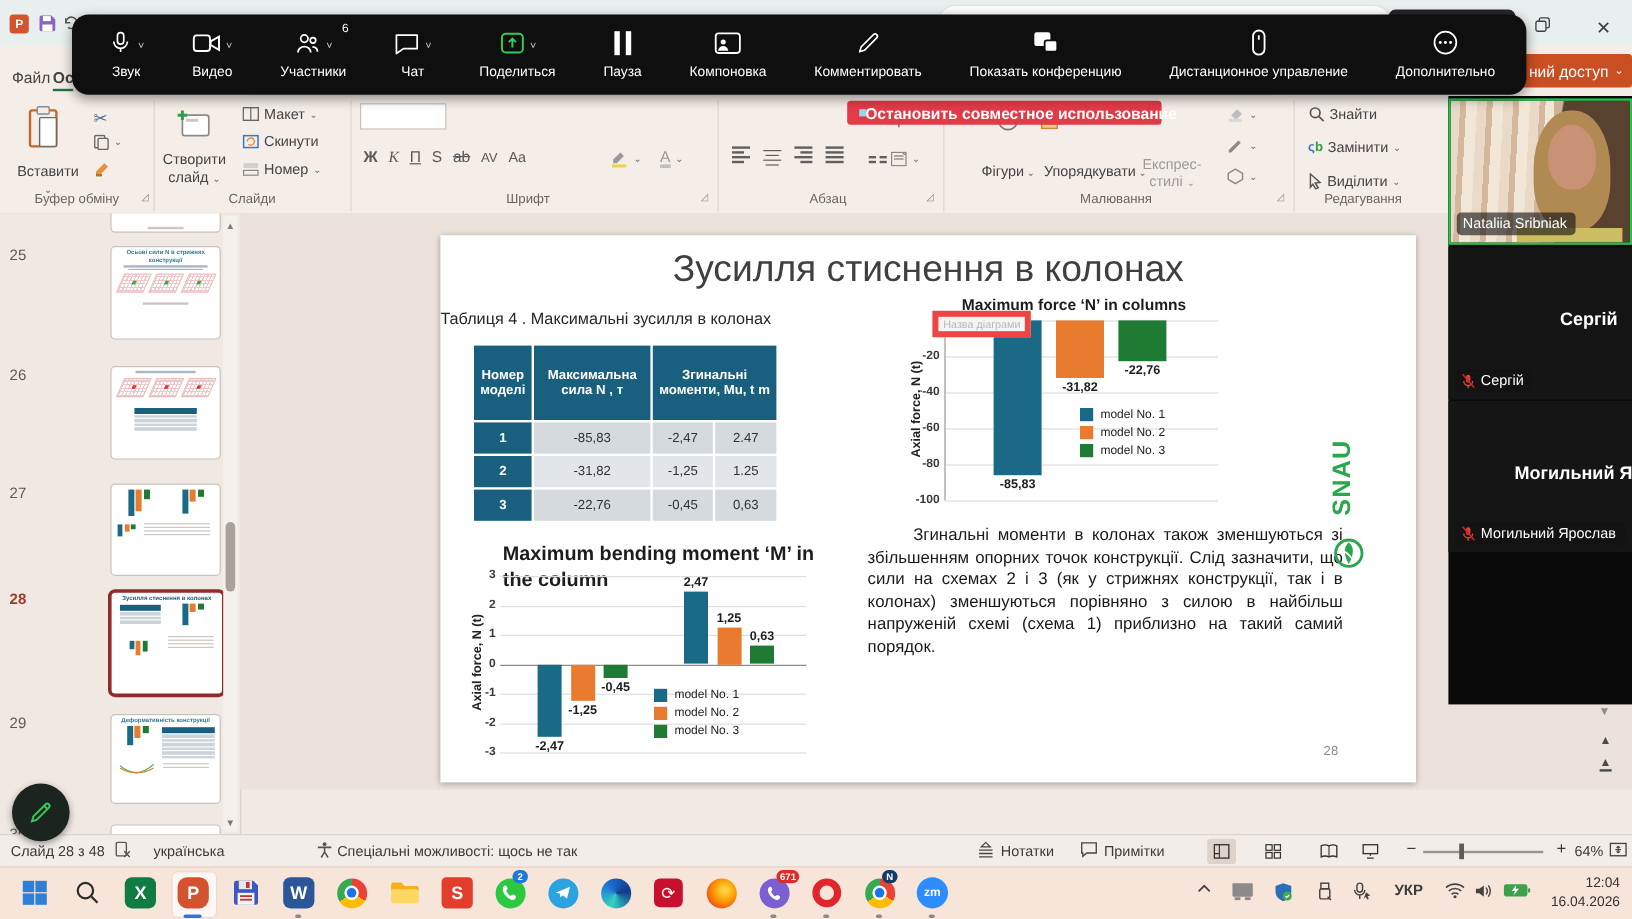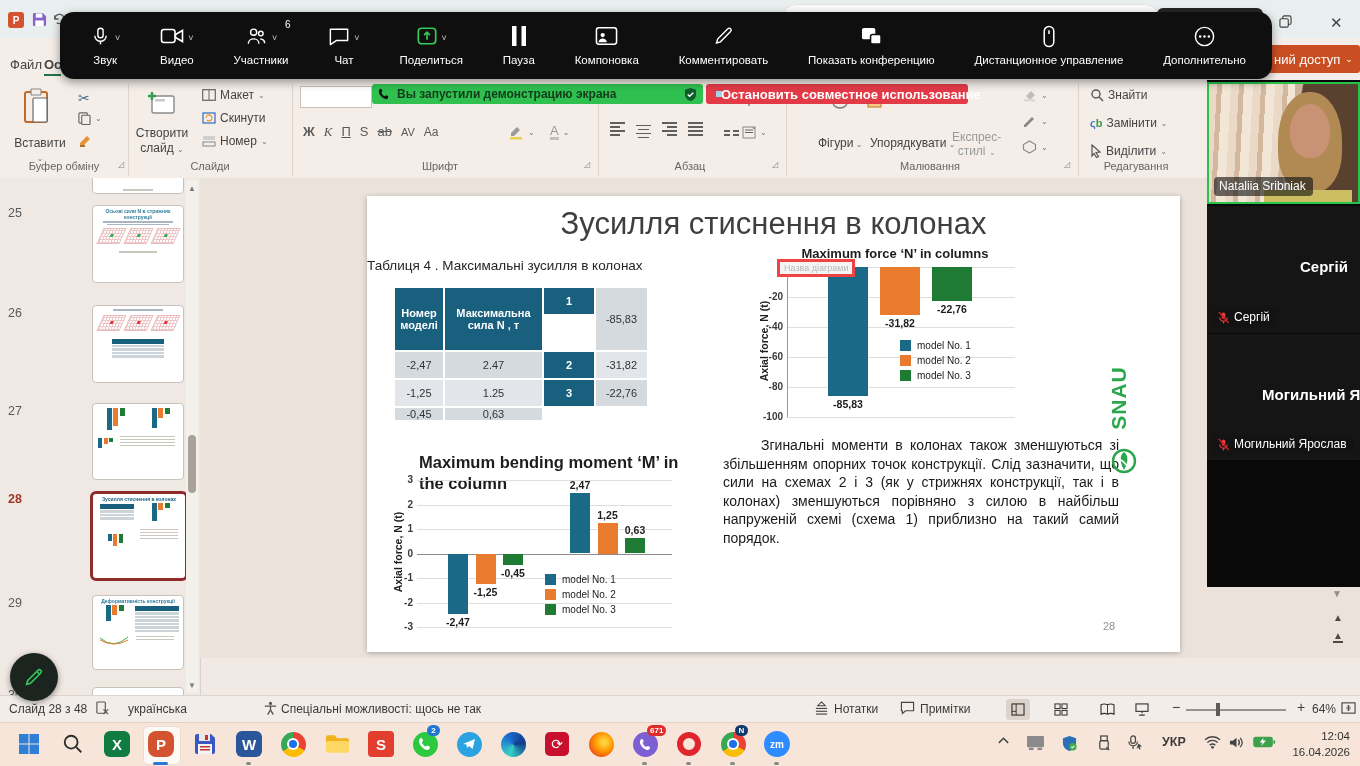--- a/index.html
+++ b/index.html
@@ -67,21 +67,21 @@
   .ch-grid{position:absolute;left:0;width:100%;height:1px;background:#dedede;}
   .ch-zero{position:absolute;left:0;width:100%;height:1.5px;background:#8c8c8c;}
   .ch-vaxis{position:absolute;left:0;top:0;width:1px;height:100%;background:#9a9a9a;}
   .ch-tick{position:absolute;width:30px;text-align:right;font-size:10px;font-weight:bold;color:#3a3a3a;}
   .ch-bar{position:absolute;}
   .ch-val{position:absolute;text-align:center;font-size:10.5px;font-weight:bold;color:#1d1d1d;}
   .ch-legend{position:absolute;}
   .ch-lrow{display:flex;align-items:center;margin-bottom:4px;}
   .ch-sw{width:11px;height:11px;margin-right:6px;flex:0 0 auto;}
   .ch-ltext{font-size:10px;color:#222;white-space:nowrap;}
-  .ch-ghost{position:absolute;background:#f4f4f4;border:3px solid #ef4444;color:#b9b9b9;font-size:9px;padding:1px 4px;}
+  .ch-ghost{position:absolute;background:#f4f4f4;border:5px solid #ef4444;color:#b9b9b9;font-size:9px;padding:1px 4px;}
   .ch-ylabel{position:absolute;transform:rotate(-90deg);font-size:10.5px;font-weight:bold;color:#222;text-align:center;}
   #slide-paras{position:absolute;left:356px;top:240px;width:396px;height:186px;overflow:hidden;}
   #slide-paras p{margin:0;font-size:14px;line-height:18.6px;color:#1a1a1a;text-align:justify;text-indent:38px;}
   #page-num{position:absolute;left:736px;top:424px;font-size:11px;color:#8f8f8f;}
   #snau{position:absolute;left:742px;top:150px;width:60px;height:130px;}
   #snau .txt{position:absolute;left:-22px;top:40px;transform:rotate(-90deg);font-size:21px;font-weight:bold;color:#2aa64c;letter-spacing:1px;}
   
   #notesbar{position:absolute;left:200px;top:658px;width:1160px;height:37px;background:#f2ece7;border-top:1px solid #d8d0c9;}
   #notesbar span{position:absolute;left:18px;top:12px;font-size:14px;color:#5f5a55;}
   #statusbar{position:absolute;left:0;top:695px;width:1360px;height:27px;background:#f2ede9;border-top:1px solid #ddd5cd;font-size:12px;color:#3b3b3b;}
@@ -415,30 +415,20 @@
       </div>
     <div class="rsmall" style="left:1090px;top:106px">
         <svg width="12" height="14" viewBox="0 0 12 14">
           <path d="M2 1l8 7-4 .5 2.5 4-2 1L4 9.5 2 12z" fill="none" stroke="#555" stroke-width="1.2"></path>
         </svg>
         <span>Виділити</span>
         <span style="font-size:8px;color:#777">⌄</span>
       </div>
     <div class="rgroup-label" style="left:1086px;width:100px">Редагування</div>
 
-    <div id="banner-green">
-      <svg width="12" height="12" viewBox="0 0 14 14">
-          <path d="M3 1c1 0 2 1.5 2 2.5 0 .8-1 1.2-1 2s2.5 4 3.5 4 1.2-1 2-1 2.5 1 2.5 2-1.5 2.5-2.5 2.5C6 13 1 8 1 4.5 1 2.5 2 1 3 1z" fill="#111"></path>
-        </svg>
-      <span class="btxt">Вы запустили демонстрацию экрана</span>
-      <svg width="13" height="13" viewBox="0 0 14 14" style="margin-left:auto">
-          <path d="M7 0l6 2v5c0 3.5-2.7 6-6 7-3.3-1-6-3.5-6-7V2z" fill="#0e5c28"></path>
-          <path d="M4 7l2 2 4-4" fill="none" stroke="#fff" stroke-width="1.5"></path>
-        </svg>
-    </div>
     <div id="banner-red">
       <span class="stop-sq"></span>
       <span class="btxt">Остановить совместное использование</span>
     </div>
   </div>
 
   <div id="thumbs">
     <div id="thumb-list">
         <div class="thumb-card" style="top: -12px; height: 26px;">
           <div style="height:20px"></div>
@@ -570,20 +560,21 @@
     </div>
   </div>
 
   <div id="canvas">
     <div id="slide">
       <div id="slide-title">Зусилля стиснення в колонах</div>
       <div id="table-caption">Таблиця 4 . Максимальні зусилля в колонах</div>
       <div id="slide-table">
           <div class="th" style="height: 58px;">Номер моделі</div>
           <div class="th" style="height: 58px;">Максимальна сила N , т</div>
+          <div class="th" style="height: 58px; grid-column: span 2;">Згинальні моменти, Mu, t m</div>
           <div class="tdnum" style="height: 26px;">1</div>
           <div class="td" style="background: rgb(212, 218, 222);">-85,83</div>
           <div class="td" style="background: rgb(212, 218, 222);">-2,47</div>
           <div class="td" style="background: rgb(212, 218, 222);">2.47</div>
           <div class="tdnum" style="height: 26px;">2</div>
           <div class="td" style="background: rgb(226, 229, 233);">-31,82</div>
           <div class="td" style="background: rgb(226, 229, 233);">-1,25</div>
           <div class="td" style="background: rgb(226, 229, 233);">1.25</div>
           <div class="tdnum" style="height: 26px;">3</div>
           <div class="td" style="background: rgb(212, 218, 222);">-22,76</div>

